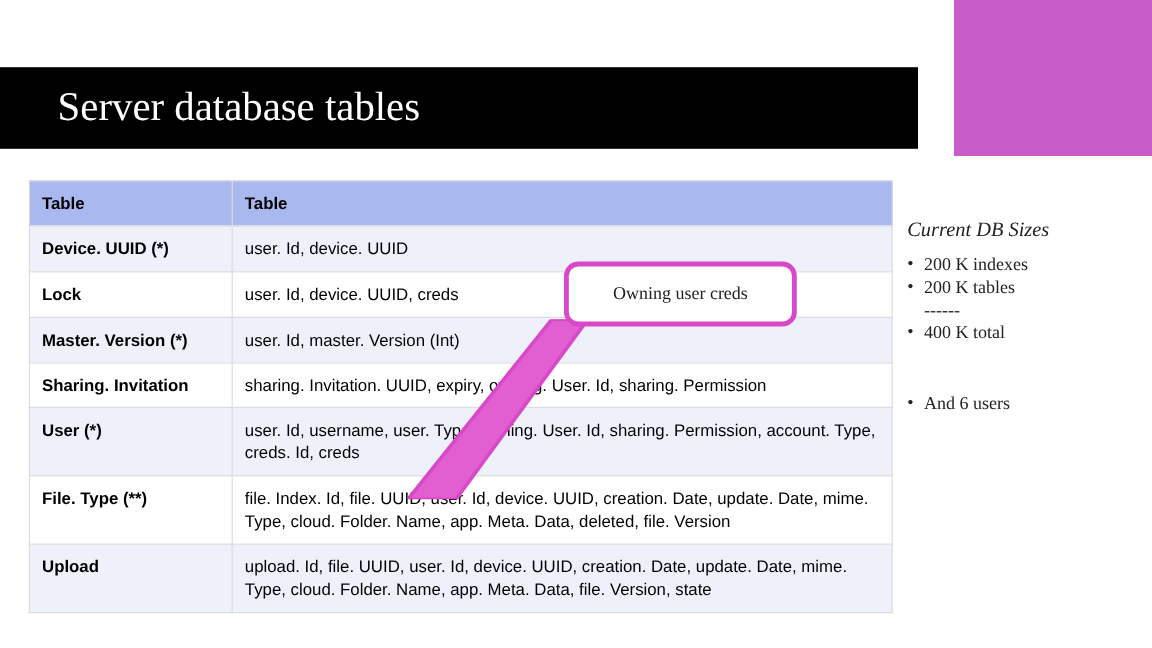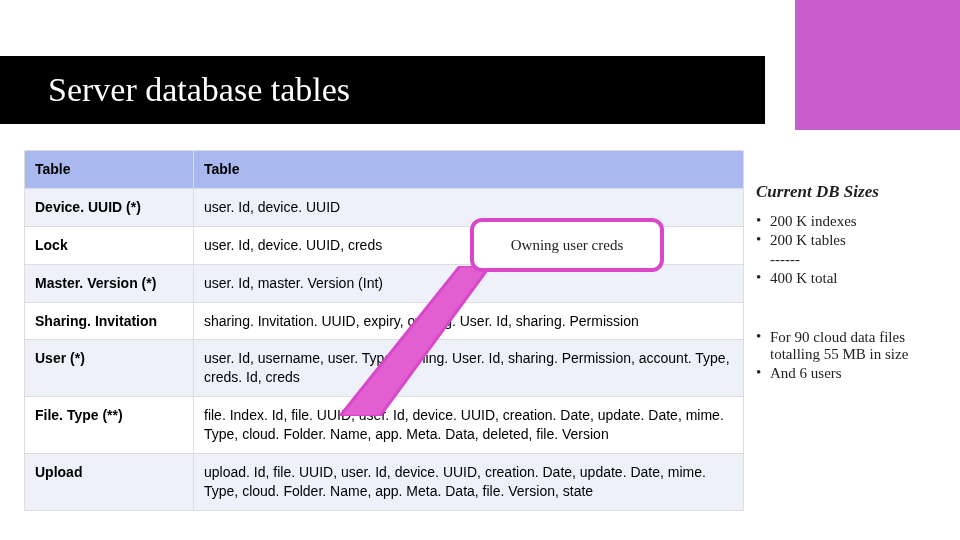--- a/index.html
+++ b/index.html
@@ -66,21 +66,21 @@
   
   .sizes {
     width: 180px;
     padding-top: 32px;
     font-family: Georgia, "Times New Roman", serif;
     font-size: 15px;
     color: #222;
   }
   .sizes h3 {
     font-style: italic;
-    font-weight: 700;
+    font-weight: 400;
     font-size: 17px;
     margin-bottom: 10px;
     font-family: Georgia, serif;
   }
   .sizes ul { list-style: none; }
   .sizes li { padding: 1px 0 1px 14px; position: relative; }
   .sizes li::before {
     content: "•"; position: absolute; left: 0; top: 0;
   }
   .sizes li.dashes::before { content: ""; }
@@ -166,21 +166,20 @@
 
   <div class="sizes">
     <h3>Current DB Sizes</h3>
     <ul>
       <li>200 K indexes</li>
       <li>200 K tables</li>
       <li class="dashes">------</li>
       <li>400 K total</li>
     </ul>
     <ul class="group2">
-      <li>For 90 cloud data files totalling 55 MB in size</li>
       <li>And 6 users</li>
     </ul>
   </div>
 
 </div>
 
 <div class="arrow">
   <svg viewBox="0 0 160 150">
     <polygon points="150,0 120,0 0,150 40,150" fill="#e25fd2" stroke="#d848c8" stroke-width="3"></polygon>
   </svg>

